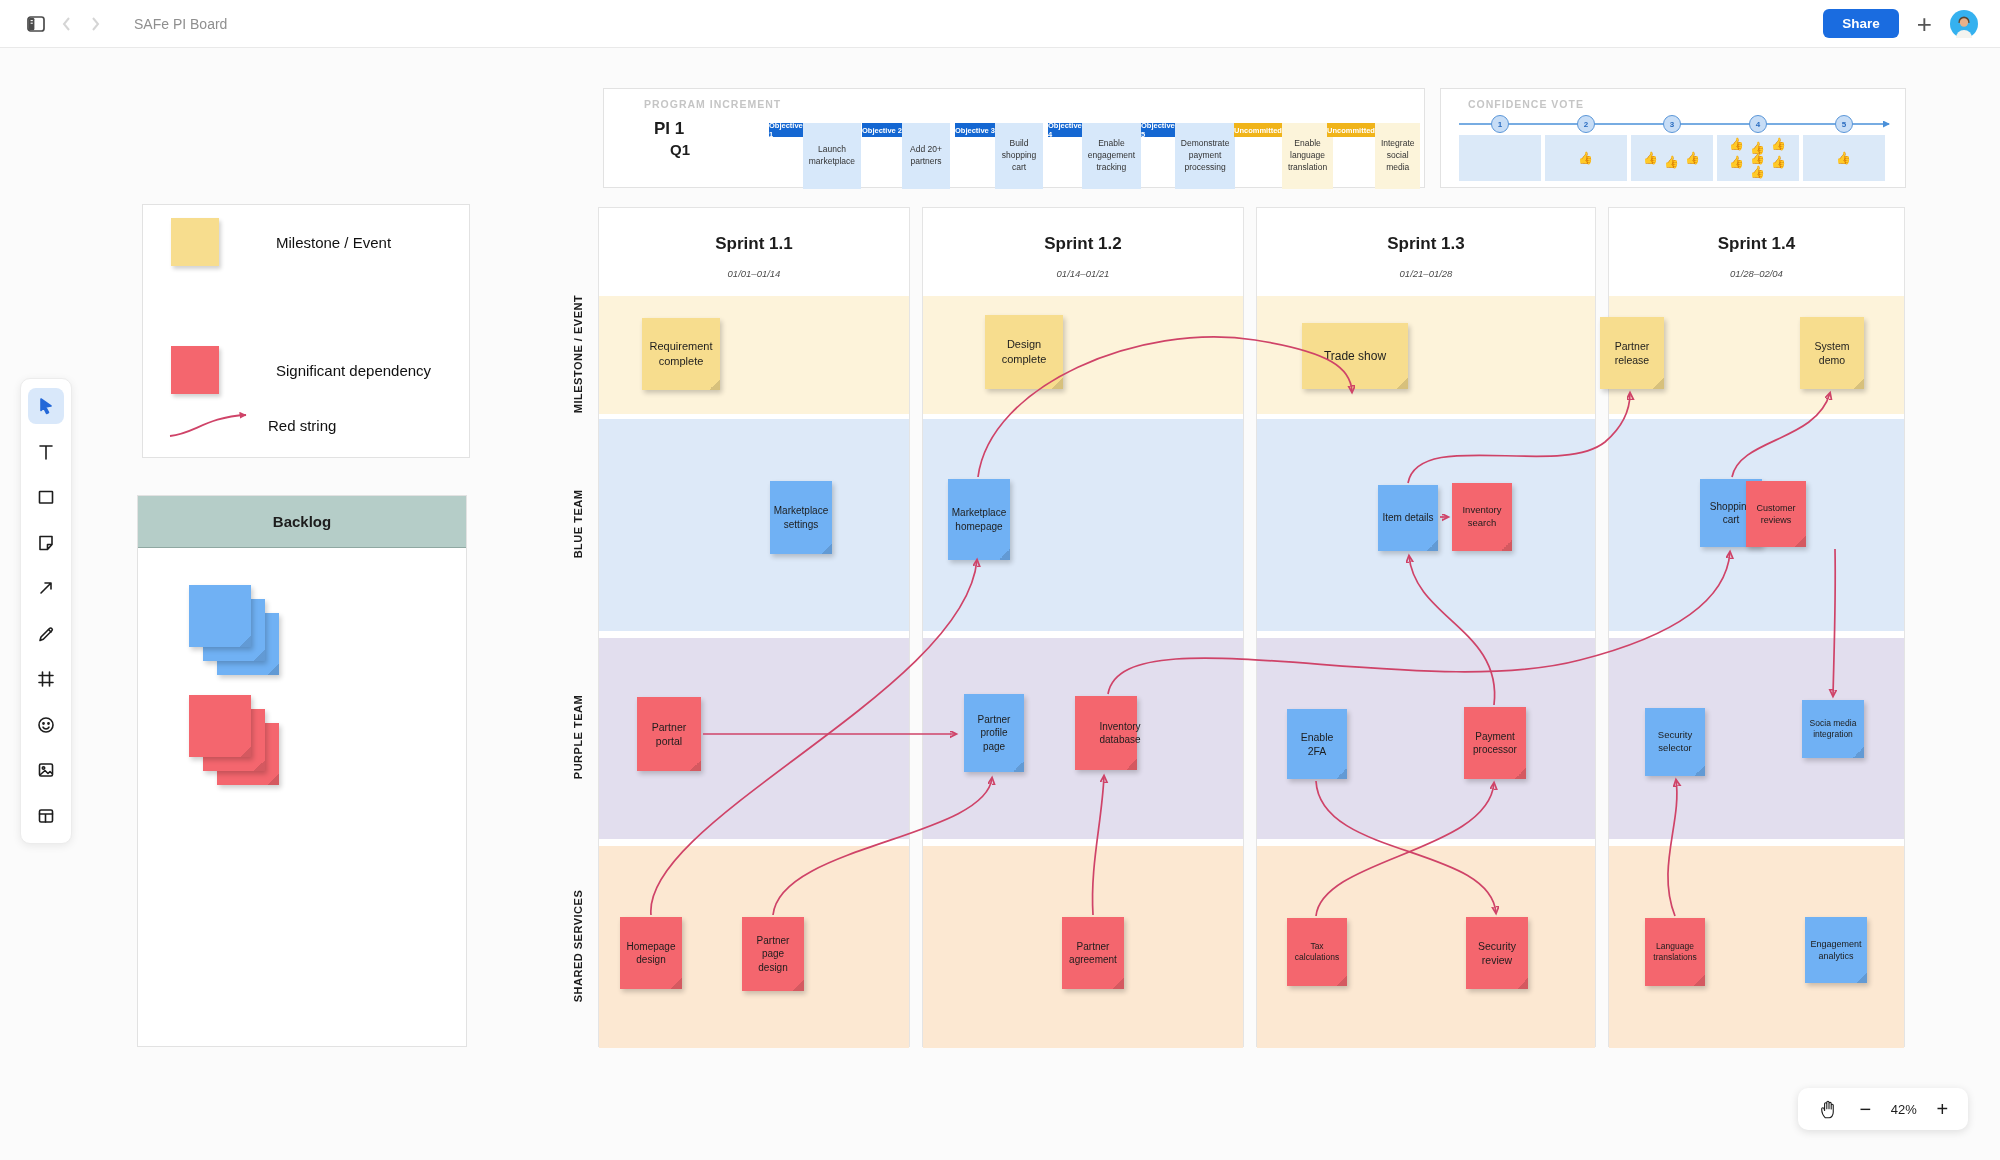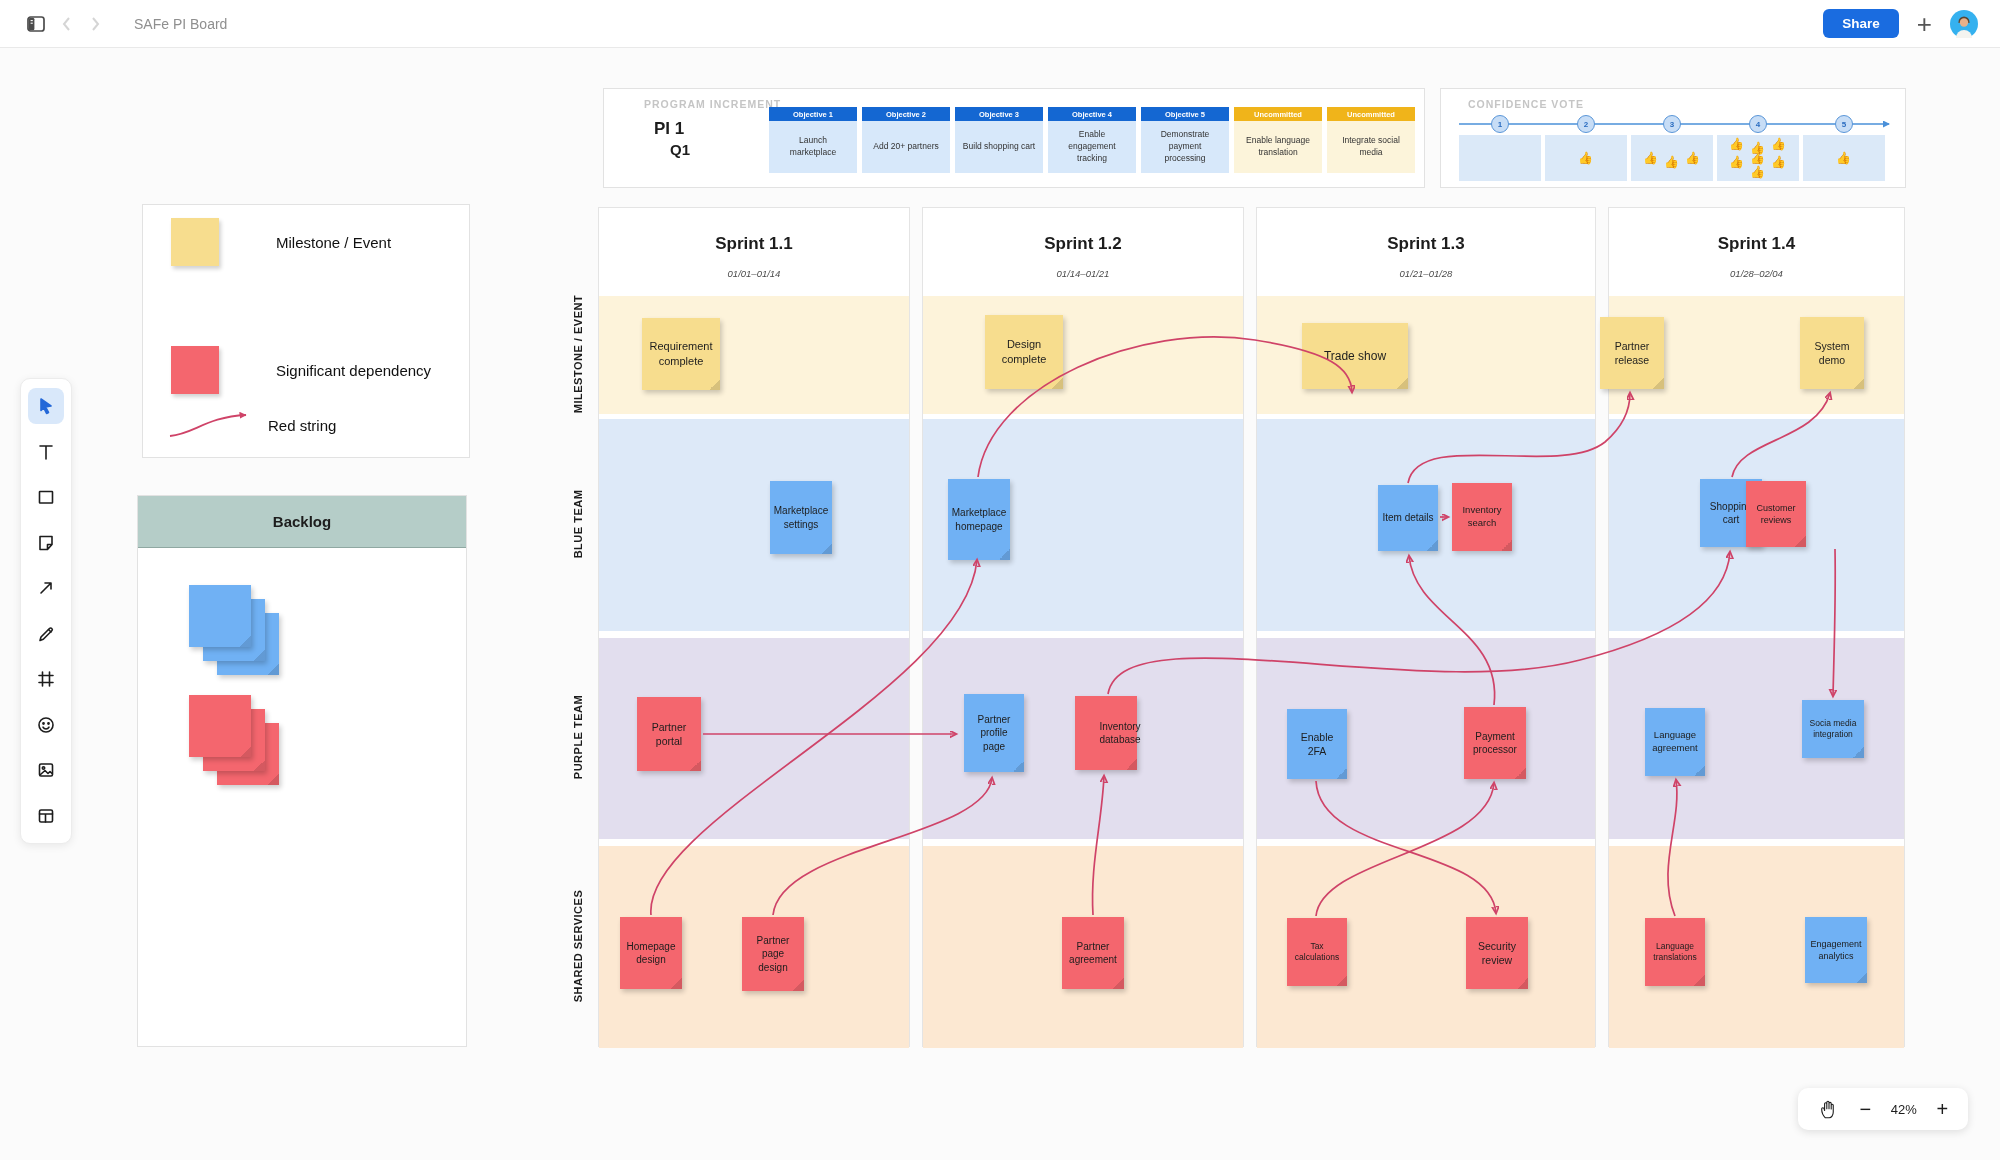--- a/index.html
+++ b/index.html
@@ -47,22 +47,22 @@
   .note { position:absolute; display:flex; align-items:center; justify-content:center;
     text-align:center; padding:4px; line-height:1.35; box-shadow:2px 3px 5px rgba(0,0,0,0.2);
     z-index:12; }
   .note::after { content:''; position:absolute; right:0; bottom:0; width:11px; height:11px;
     background:linear-gradient(135deg, transparent 50%, rgba(0,0,0,0.13) 50%); }
   .note.yellow { background:#f7dd8e; }
   .note.blue   { background:#70b1f4; }
   .note.red    { background:#f4666e; }
 
   
-  .objective { position:absolute; top:18px; width:88px; height:66px; display:flex;
-    flex-direction:column;border-radius:14px; }
+  .objective { position:absolute; top:34px; width:88px; height:66px; display:flex;
+    flex-direction:row;border-radius:14px; }
   .obj-head { height:14px; background:#1467d2; color:#fff; font-size:7.5px; font-weight:bold;
     display:flex; align-items:center; justify-content:center; }
   .obj-body { flex:1; background:#d7e8fa; font-size:8.5px; color:#333; display:flex;
     align-items:center; justify-content:center; text-align:center; padding:2px 6px; line-height:1.4; }
   .objective.uncommitted .obj-head { background:#f0b41a; }
   .objective.uncommitted .obj-body { background:#fcf4da; }
 
   
   .vote-box { position:absolute; top:46px; width:82px; height:46px; background:#dbe9f8;
     display:flex; flex-wrap:wrap; align-items:center; justify-content:center; gap:1px 6px;
@@ -364,21 +364,21 @@
     <div class="note blue" style="left: 948px; top: 479px; width: 62px; height: 81px; font-size: 10px;">Marketplace homepage</div>
     <div class="note blue" style="left: 1378px; top: 485px; width: 60px; height: 66px; font-size: 10px;">Item details</div>
     <div class="note red" style="left: 1452px; top: 483px; width: 60px; height: 68px; font-size: 9.5px;">Inventory search</div>
     <div class="note blue" style="left: 1700px; top: 479px; width: 62px; height: 68px; font-size: 10px;">Shopping cart</div>
     <div class="note red" style="left: 1746px; top: 481px; width: 60px; height: 66px; font-size: 9px;">Customer reviews</div>
     <div class="note red" style="left: 637px; top: 697px; width: 64px; height: 74px; font-size: 10.5px;">Partner portal</div>
     <div class="note blue" style="left: 964px; top: 694px; width: 60px; height: 78px; font-size: 10px;">Partner profile page</div>
     <div class="note red" style="left: 1075px; top: 696px; width: 62px; height: 74px; font-size: 10px; padding-left: 32px;">Inventory database</div>
     <div class="note blue" style="left: 1287px; top: 709px; width: 60px; height: 70px; font-size: 10.5px;">Enable 2FA</div>
     <div class="note red" style="left: 1464px; top: 707px; width: 62px; height: 72px; font-size: 10px;">Payment processor</div>
-    <div class="note blue" style="left: 1645px; top: 708px; width: 60px; height: 68px; font-size: 9.5px;">Language agreement</div>
+    <div class="note blue" style="left: 1645px; top: 708px; width: 60px; height: 68px; font-size: 9.5px;">Security selector</div>
     <div class="note blue" style="left: 1802px; top: 700px; width: 62px; height: 58px; font-size: 8.5px;">Socia media integration</div>
     <div class="note red" style="left: 620px; top: 917px; width: 62px; height: 72px; font-size: 10px;">Homepage design</div>
     <div class="note red" style="left: 742px; top: 917px; width: 62px; height: 74px; font-size: 10px;">Partner page design</div>
     <div class="note red" style="left: 1062px; top: 917px; width: 62px; height: 72px; font-size: 10px;">Partner agreement</div>
     <div class="note red" style="left: 1287px; top: 918px; width: 60px; height: 68px; font-size: 8.5px;">Tax calculations</div>
     <div class="note red" style="left: 1466px; top: 917px; width: 62px; height: 72px; font-size: 10.5px;">Security review</div>
     <div class="note red" style="left: 1645px; top: 918px; width: 60px; height: 68px; font-size: 8.5px;">Language translations</div>
     <div class="note blue" style="left: 1805px; top: 917px; width: 62px; height: 66px; font-size: 9px;">Engagement analytics</div>
   </div>
 

